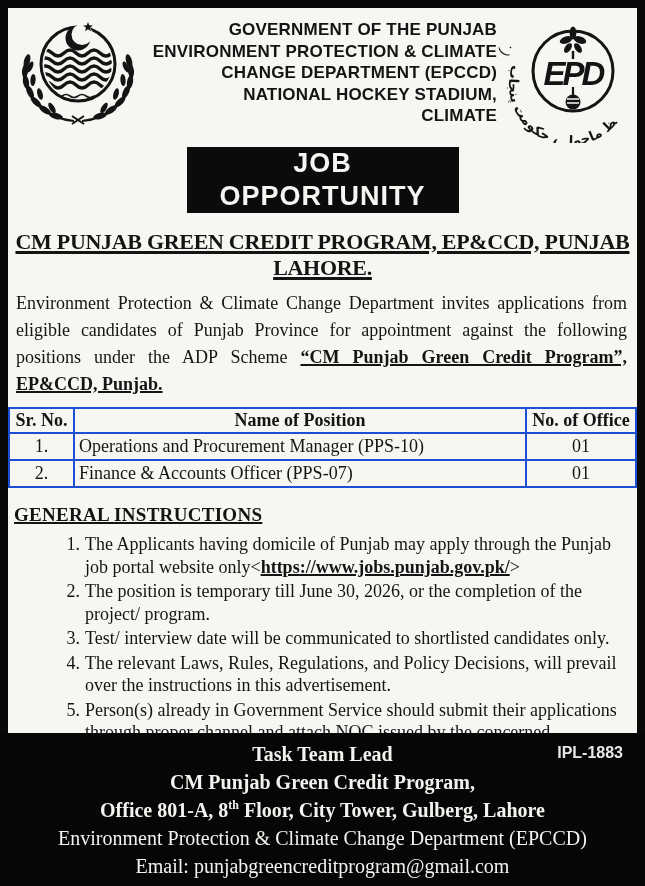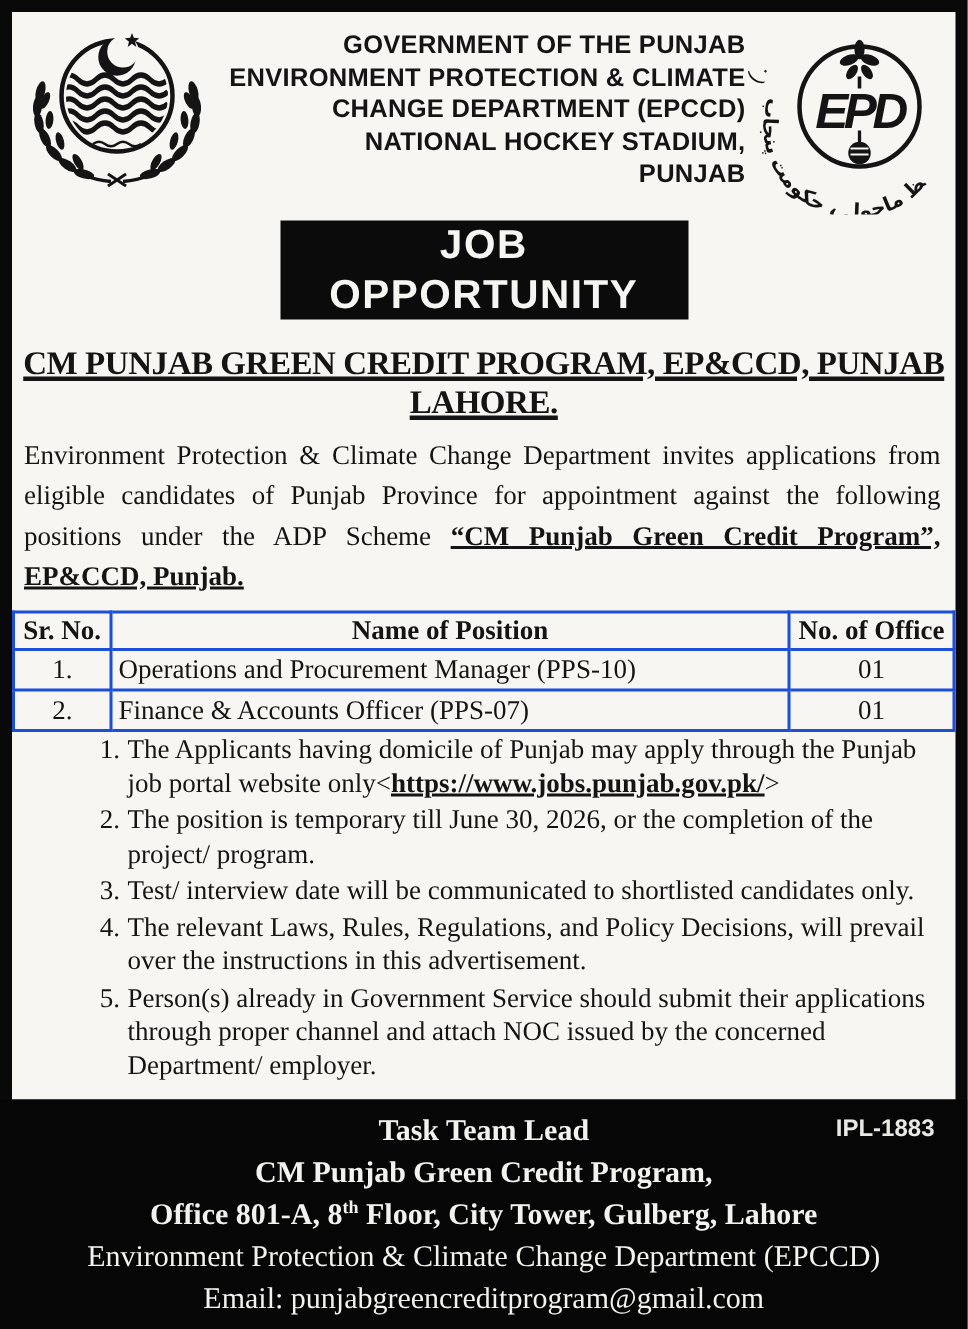--- a/index.html
+++ b/index.html
@@ -130,21 +130,21 @@
               <path d="M72 101 L60 109"></path>
           </g>
         </svg>
       </div>
 
       <div class="hdr-center">
         <div class="hdr-line">GOVERNMENT OF THE PUNJAB</div>
         <div class="hdr-line">ENVIRONMENT PROTECTION &amp; CLIMATE</div>
         <div class="hdr-line">CHANGE DEPARTMENT (EPCCD)</div>
         <div class="hdr-line">NATIONAL HOCKEY STADIUM,</div>
-        <div class="hdr-line">PUNJAB</div>
+        <div class="hdr-line">CLIMATE</div>
       </div>
 
       <div class="logo-right">
         <svg width="138" height="128" viewBox="0 0 138 128">
           <defs>
               <path id="ringPath" d="M 14 50 A 61 61 0 0 0 122 104"></path>
             </defs>
           <circle cx="75" cy="56" r="40" fill="none" stroke="#141414" stroke-width="3"></circle>
 
           <g fill="#141414">
@@ -191,20 +191,21 @@
           </tr>
           <tr>
             <td class="c-sr">2.</td>
             <td class="c-pos">Finance &amp; Accounts Officer (PPS-07)</td>
             <td class="c-posts">01</td>
           </tr>
         </tbody>
     </table>
 
     <div class="gi-wrap">
+      <span class="gi-heading">GENERAL INSTRUCTIONS</span>
       <ol class="gi-list">
           <li><span class="num">1.</span><span><span>The Applicants having domicile of Punjab may apply through the Punjab job portal website only&lt;</span><span class="b u">https://www.jobs.punjab.gov.pk/</span><span>&gt;</span></span></li>
           <li><span class="num">2.</span><span><span>The position is temporary till June 30, 2026, or the completion of the project/ program.</span></span></li>
           <li><span class="num">3.</span><span><span>Test/ interview date will be communicated to shortlisted candidates only.</span></span></li>
           <li><span class="num">4.</span><span><span>The relevant Laws, Rules, Regulations, and Policy Decisions, will prevail over the instructions in this advertisement.</span></span></li>
           <li><span class="num">5.</span><span><span>Person(s) already in Government Service should submit their applications through proper channel and attach NOC issued by the concerned Department/ employer.</span></span></li>
         </ol>
     </div>
   </div>
 

